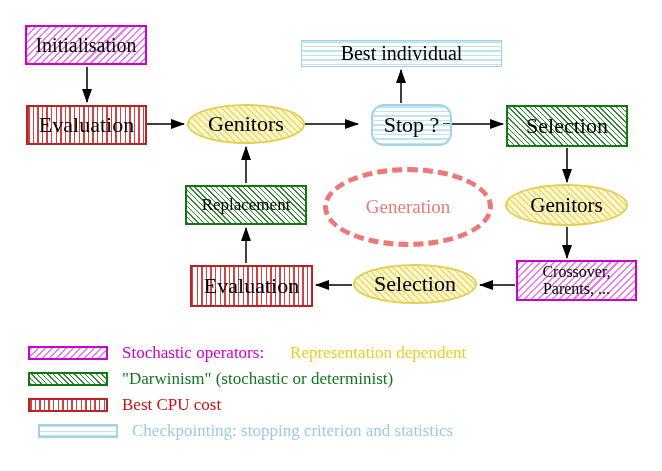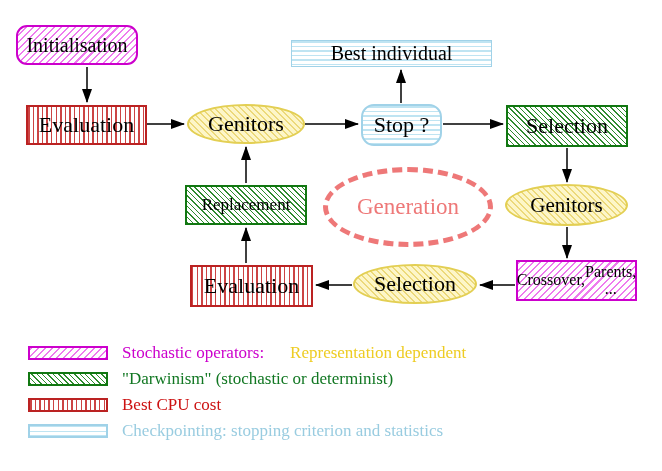--- a/index.html
+++ b/index.html
@@ -24,43 +24,44 @@
   }
   
   .hatch-red{
     border:2px solid #bb2222;
     background:repeating-linear-gradient(90deg,#cc4444 0 1.5px,rgba(0,0,0,0) 1.5px 4.6px);
   }
   
   .hatch-cyan{
     border:2px solid #a0d2e8;
     background:repeating-linear-gradient(180deg,#bfe4f2 0 1.5px,rgba(0,0,0,0) 1.5px 4.6px);
+    margin-left:10px;
   }
   
   .ellipse-yellow{
     border:2px solid #e3cf53;border-radius:50%;
     background-color:#fdf6c8;
     background-image:repeating-linear-gradient(45deg,#ecd97a 0 1.5px,rgba(0,0,0,0) 1.5px 4.6px);
   }
-  #initialisation{left:16px;top:25px;width:122px;height:40px;font-size:20px;border-radius:11px;}
+  #initialisation{left:25px;top:25px;width:122px;height:40px;font-size:20px;}
   #evaluation-top{left:26px;top:105px;width:121px;height:40px;font-size:22px;}
   #parents{left:187px;top:104px;width:118px;height:40px;font-size:22px;}
   #best-individual{left:291px;top:40px;width:201px;height:27px;font-size:20px;border-width:1.5px;}
   #stop{left:361px;top:104px;width:81px;height:42px;font-size:22px;border-radius:13px;}
   #selection{left:506px;top:105px;width:122px;height:42px;font-size:22px;}
   #genitors{left:505px;top:184px;width:123px;height:42px;font-size:21px;}
   #replacement{left:185px;top:185px;width:122px;height:40px;font-size:17px;}
   #generation{
     left:323px;top:167px;width:170px;height:80px;
     border:5px dashed #ee7878;border-radius:50%;
-    color:#ee7878;font-size:23px;
+    color:#ee7878;font-size:19px;
   }
   #evaluation-bottom{left:190px;top:265px;width:123px;height:42px;font-size:22px;}
   #offspring{left:353px;top:264px;width:124px;height:40px;font-size:22px;}
-  #crossover{left:516px;top:260px;width:121px;height:41px;font-size:16px;flex-direction:row;}
+  #crossover{left:516px;top:260px;width:121px;height:41px;font-size:16px;flex-direction:column;}
   
   #legend{position:absolute;left:28px;top:345px;}
   .legend-row{display:flex;align-items:center;height:16px;margin-bottom:10px;}
   .legend-swatch{width:80px;height:14px;box-sizing:border-box;margin-right:14px;flex:none;}
   .legend-text{font-size:17px;white-space:nowrap;}
   .lt-magenta{color:#cc00cc;}
   .lt-gold{color:#eecc22;margin-left:26px;}
   .lt-green{color:#117722;}
   .lt-red{color:#cc1111;}
   .lt-cyan{color:#99cce0;}

